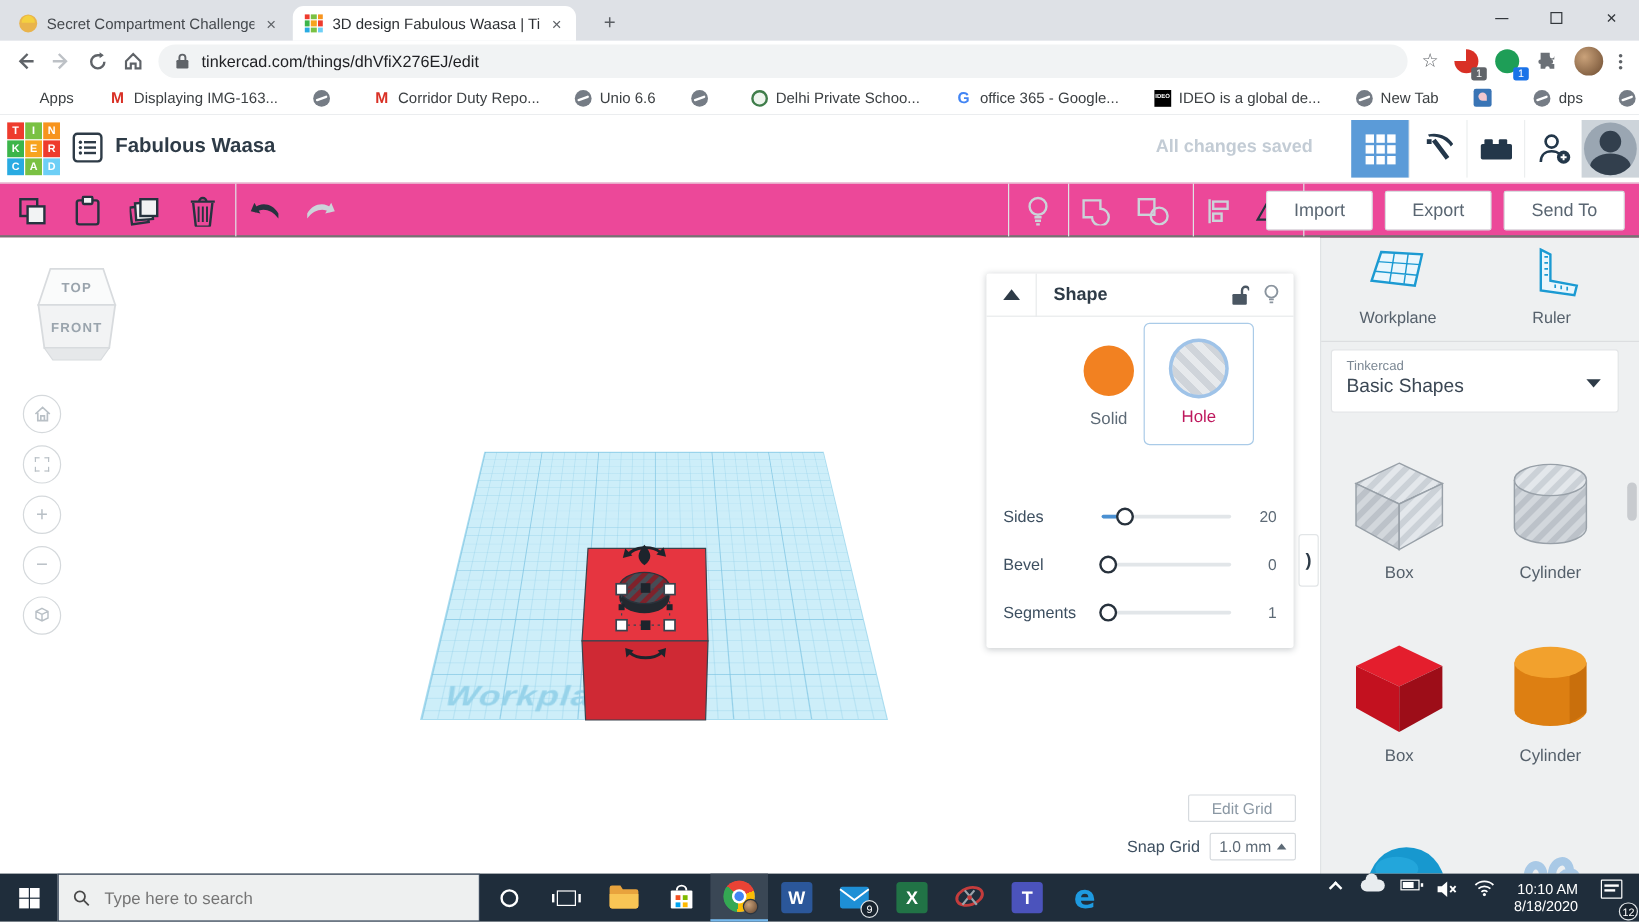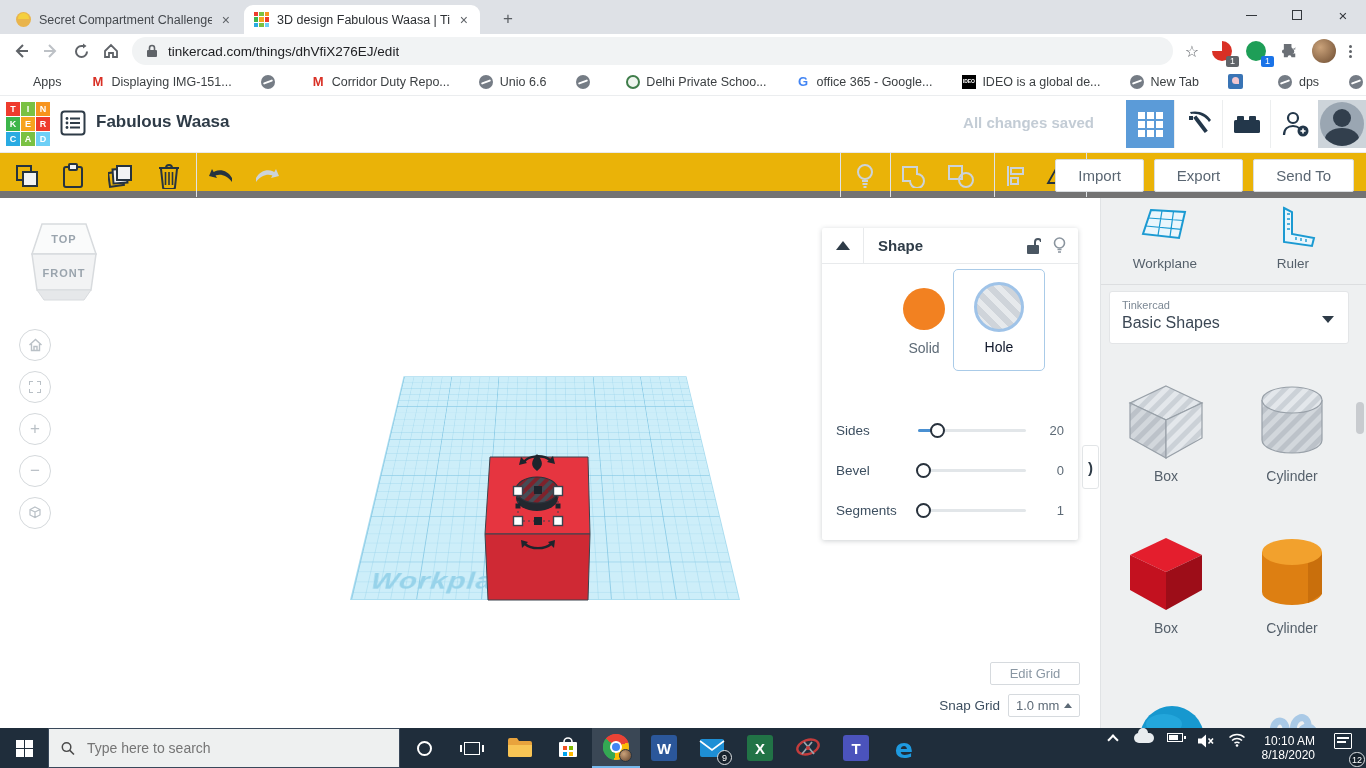--- a/index.html
+++ b/index.html
@@ -87,22 +87,22 @@
   .hbtn.gridsel{background:#5b9bd8;border-left:none;}
   .gridicon{display:grid;grid-template-columns:repeat(3,7px);grid-template-rows:repeat(3,7px);gap:2px;}
   .gridicon i{background:#fff;}
   .avatar-big{position:absolute;right:0;top:4px;width:48px;height:48px;background:#cdd4da;
     display:flex;align-items:center;justify-content:center;}
   .avatar-big .circ{width:44px;height:44px;border-radius:50%;background:#9aa6b2;position:relative;overflow:hidden;}
   .avatar-big .circ::before{content:"";position:absolute;left:13px;top:7px;width:18px;height:18px;border-radius:50%;background:#323f4d;}
   .avatar-big .circ::after{content:"";position:absolute;left:5px;top:26px;width:34px;height:22px;border-radius:50% 50% 0 0;background:#323f4d;}
 
   
-  .edbar{position:absolute;left:0;top:152px;width:1366px;height:46px;background:#eab308;
-    border-top:1px solid #e9eaec;border-bottom:7px solid #737373;}
+  .edbar{position:absolute;left:0;top:152px;width:1366px;height:46px;background:#ec4899;
+    border-top:1px solid #e9eaec;border-bottom:2px solid #737373;}
   .edico{position:absolute;top:8px;width:30px;height:30px;display:flex;align-items:center;justify-content:center;}
   .vdiv{position:absolute;top:0;width:1px;height:44px;background:#e0e3e5;}
   .tb-buttons{position:absolute;right:12px;top:6px;display:flex;gap:10px;}
   .tbtn{height:33px;padding:0 22px;border:1px solid #d9dde0;background:#fff;color:#5a6672;
     font-size:15px;border-radius:2px;display:flex;align-items:center;}
 
   
   .main{position:absolute;left:0;top:198px;width:1366px;height:530px;}
   .canvas{position:absolute;left:0;top:0;width:1100px;height:530px;background:#fff;overflow:hidden;}
 
@@ -139,21 +139,21 @@
   .sp-title{flex:1;padding-left:14px;font-size:15px;font-weight:bold;color:#2e3b47;}
   .sp-headics{display:flex;gap:12px;padding-right:12px;}
   .sp-body{position:relative;height:142px;padding-left:48px;}
   .swatch-solid{position:absolute;left:60px;top:12px;width:84px;text-align:center;}
   .solid-circle{width:42px;height:42px;border-radius:50%;background:#f28121;margin:12px auto 10px;}
   .swatch-hole{position:absolute;left:131px;top:5px;width:92px;height:102px;border:1px solid #aacbe8;
     border-radius:5px;text-align:center;}
   .hole-circle{width:50px;height:50px;border-radius:50%;margin:12px auto 7px;border:3px solid #9fc3e8;
     background:repeating-linear-gradient(45deg,#cfd4da 0 6px,#e6e9ec 6px 12px);}
   .sw-label{font-size:14px;color:#5d6a76;}
-  .sw-label.blue{color:#0f172a;}
+  .sw-label.blue{color:#be185d;}
   .sp-sliders{padding:4px 14px 0;}
   .srow{display:flex;align-items:center;height:40px;}
   .srow .slabel{width:82px;font-size:13.5px;color:#3d4f60;}
   .strack{position:relative;width:108px;height:3px;background:#e2e6e9;border-radius:2px;}
   .sfill{position:absolute;left:0;top:0;height:3px;background:#4a90d2;border-radius:2px;}
   .sknob{position:absolute;top:-6px;width:15px;height:15px;border-radius:50%;background:#fff;border:2px solid #27313c;}
   .sval{margin-left:auto;font-size:13px;color:#5d6a76;}
 
   
   .panel-handle{position:absolute;left:1082px;top:247px;width:17px;height:44px;background:#fff;
@@ -321,21 +321,21 @@
           <i style="background:#f2c14e"></i>
           <i style="background:#7ac143"></i>
         <i style="background:#f2c14e"></i>
           <i style="background:#7ac143"></i>
           <i style="background:#4285f4"></i>
       </span>
       <span>Apps</span>
     </span>
     <span class="bk">
       <span class="bk-ic ic-gmail">M</span>
-      <span>Displaying IMG-151...</span>
+      <span>Displaying IMG-163...</span>
     </span>
     <span class="bk">
       <span class="bk-ic">
           <span class="ic-globe"></span>
         </span>
       <span></span>
     </span>
     <span class="bk">
       <span class="bk-ic ic-gmail">M</span>
       <span>Corridor Duty Repo...</span>

